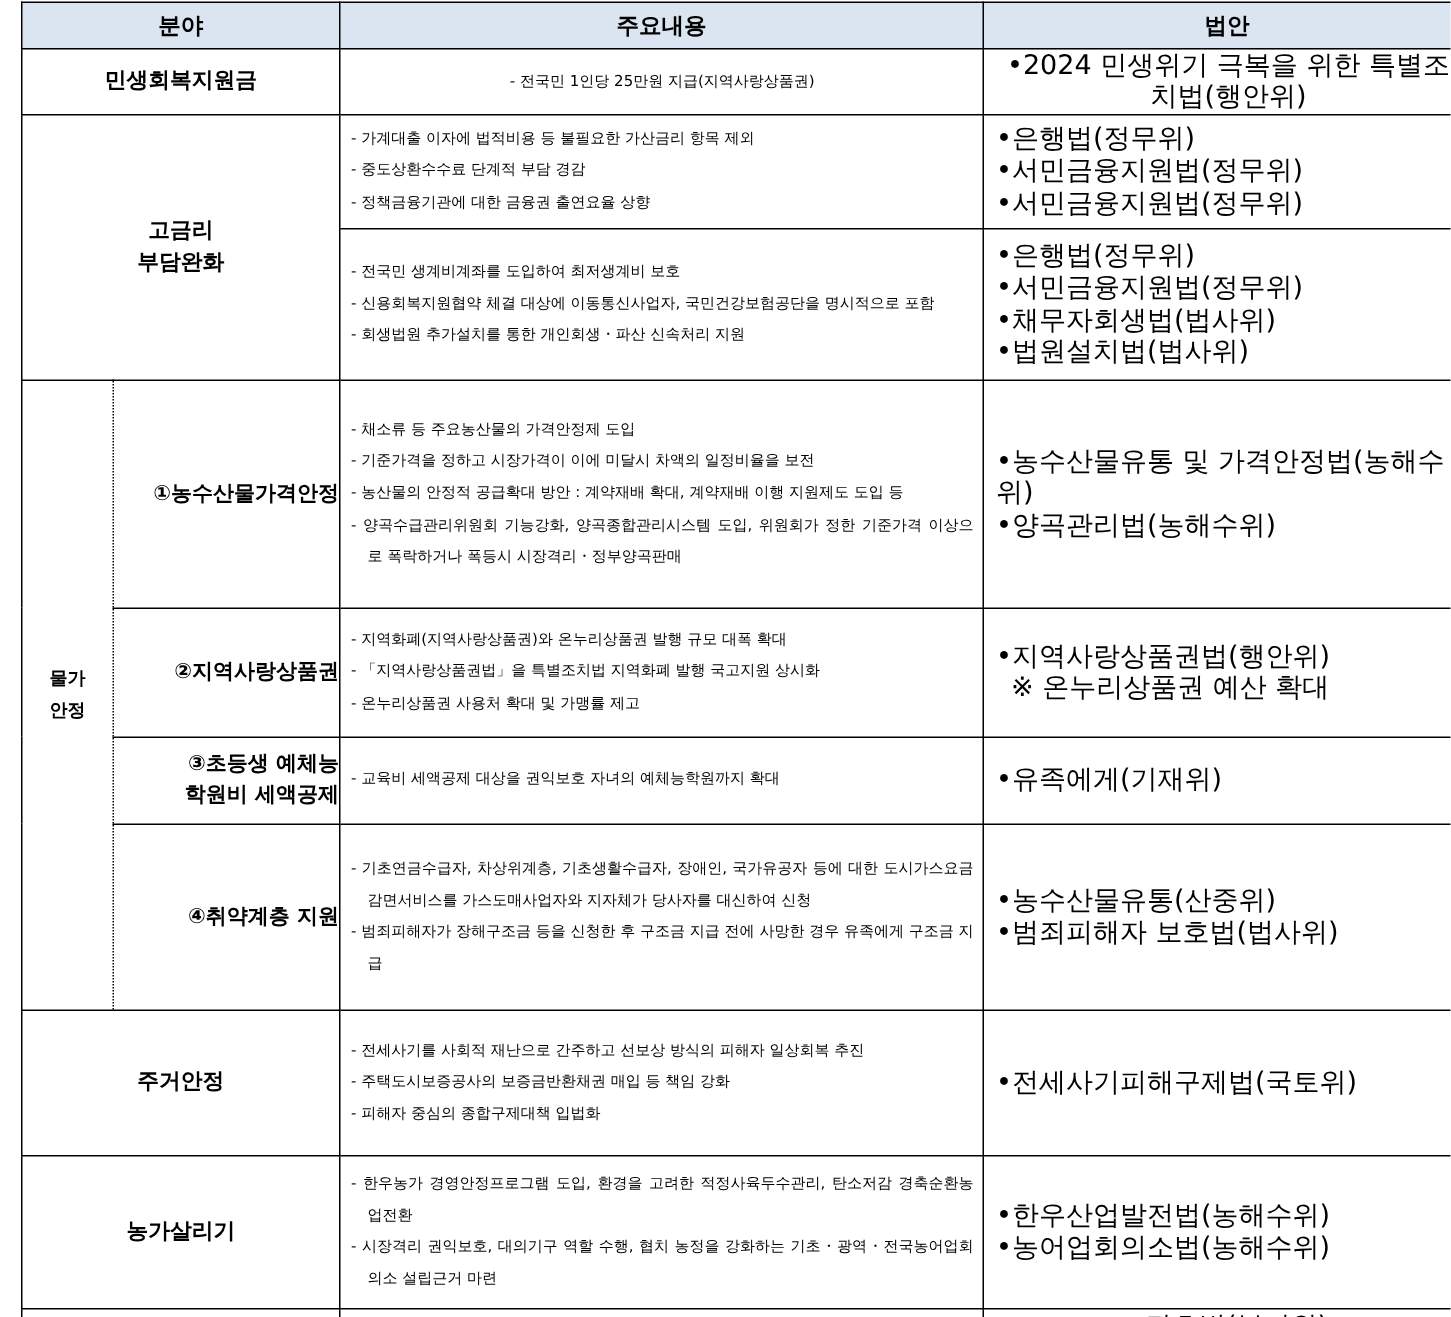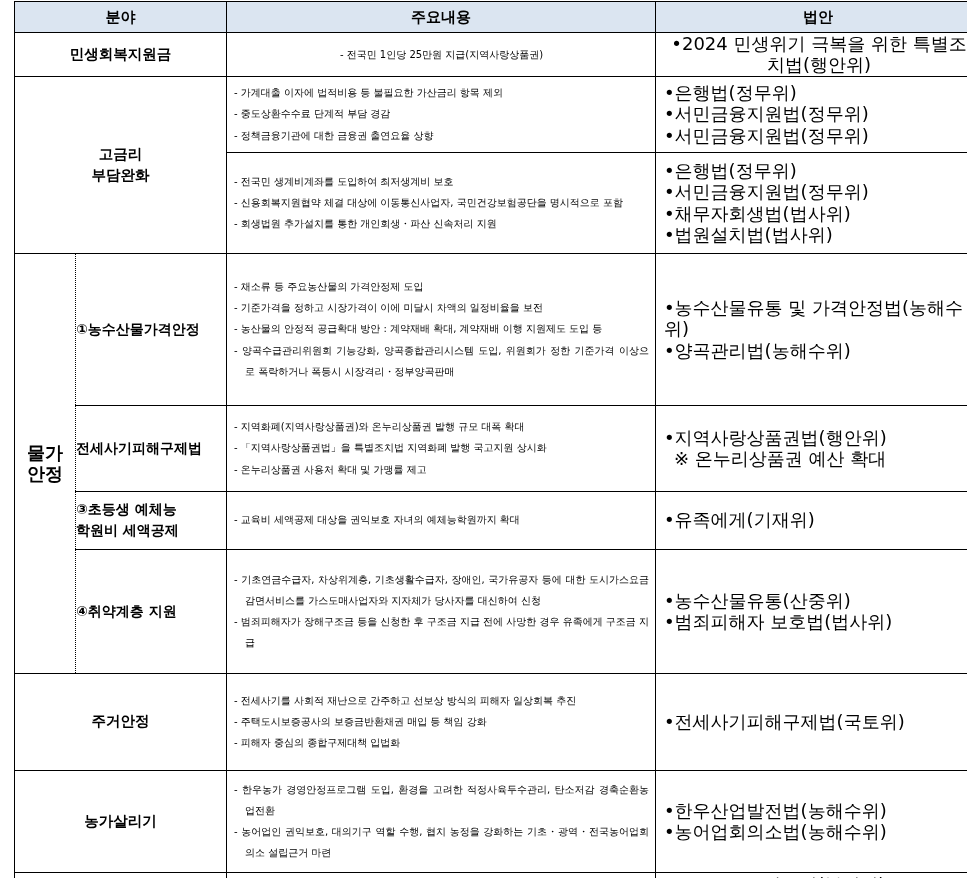--- a/index.html
+++ b/index.html
@@ -1,22 +1,22 @@
 <!DOCTYPE html>
 <html><head>
 <meta charset="utf-8">
 <style>
   html, body { margin: 0; padding: 0; background: #ffffff; }
   body { width: 967px; height: 878px; overflow: hidden; font-family: "DejaVu Sans", sans-serif; color: #000; }
   table.policy { border-collapse: collapse; table-layout: fixed; width: 966px; margin-left: 14px; margin-top: 1px; }
   table.policy td, table.policy th { border: 1.5px solid #000; padding: 0; vertical-align: middle; }
   th { background: #dbe5f1; font-weight: bold; font-size: 15px; height: 30px; text-align: center; }
   .cat { text-align: center; font-weight: bold; font-size: 14.5px; line-height: 21px; }
-  .sub { text-align: left; font-weight: bold; font-size: 14px; line-height: 21px; }
-  .group { text-align: center; font-weight: bold; font-size: 18px; line-height: 21px; border-right: 1px dotted #000 !important; }
+  .sub { text-align: right; font-weight: bold; font-size: 14px; line-height: 21px; }
+  .group { text-align: center; font-weight: bold; font-size: 12px; line-height: 21px; border-right: 1px dotted #000 !important; }
   .subcell { border-left: 1px dotted #000 !important; }
   .content { font-size: 10px; line-height: 21.3px; padding: 2px 6px 2px 7px !important; text-align: justify; }
   .content .item { display: block; padding-left: 11px; text-indent: -11px; }
   .law { font-size: 18px; line-height: 21.3px; padding: 2px 6px 2px 8px !important; }
   .law .item { display: block; }
   .law .note { display: block; padding-left: 10px; }
   .r1 td { height: 19px; text-align: center; }
 </style>
 </head>
 <body>
@@ -88,21 +88,21 @@
         <span class="item">- 기준가격을 정하고 시장가격이 이에 미달시 차액의 일정비율을 보전</span>
         <span class="item">- 농산물의 안정적 공급확대 방안 : 계약재배 확대, 계약재배 이행 지원제도 도입 등</span>
         <span class="item">- 양곡수급관리위원회 기능강화, 양곡종합관리시스템 도입, 위원회가 정한 기준가격 이상으로 폭락하거나 폭등시 시장격리・정부양곡판매</span>
       </td>
       <td class="law">
         <span class="item">•농수산물유통 및 가격안정법(농해수위)</span>
         <span class="item">•양곡관리법(농해수위)</span>
       </td>
     </tr>
     <tr style="height:86px">
-      <td class="sub subcell">전세사기피해구제법</td>
+      <td class="sub subcell">②지역사랑상품권</td>
       <td class="content">
         <span class="item">- 지역화폐(지역사랑상품권)와 온누리상품권 발행 규모 대폭 확대</span>
         <span class="item">- 「지역사랑상품권법」을 특별조치법 지역화폐 발행 국고지원 상시화</span>
         <span class="item">- 온누리상품권 사용처 확대 및 가맹률 제고</span>
       </td>
       <td class="law">
         <span class="item">•지역사랑상품권법(행안위)</span>
         <span class="note">※ 온누리상품권 예산 확대</span>
       </td>
     </tr>
@@ -139,21 +139,21 @@
       </td>
       <td class="law">
         <span class="item">•전세사기피해구제법(국토위)</span>
       </td>
     </tr>
 
     <tr style="height:102px">
       <td colspan="2" class="cat">농가살리기</td>
       <td class="content">
         <span class="item">- 한우농가 경영안정프로그램 도입, 환경을 고려한 적정사육두수관리, 탄소저감 경축순환농업전환</span>
-        <span class="item">- 농어업인 권익보호, 대의기구 역할 수행, 협치 농정을 강화하는 기초・광역・전국농어업회의소 설립근거 마련</span>
+        <span class="item">- 시장격리 권익보호, 대의기구 역할 수행, 협치 농정을 강화하는 기초・광역・전국농어업회의소 설립근거 마련</span>
       </td>
       <td class="law">
         <span class="item">•한우산업발전법(농해수위)</span>
         <span class="item">•농어업회의소법(농해수위)</span>
       </td>
     </tr>
 
     <tr class="r1" style="height:26px">
       <td colspan="2" class="cat">필수・공공</td>
       <td class="content" style="padding-top:0!important;padding-bottom:0!important;">

